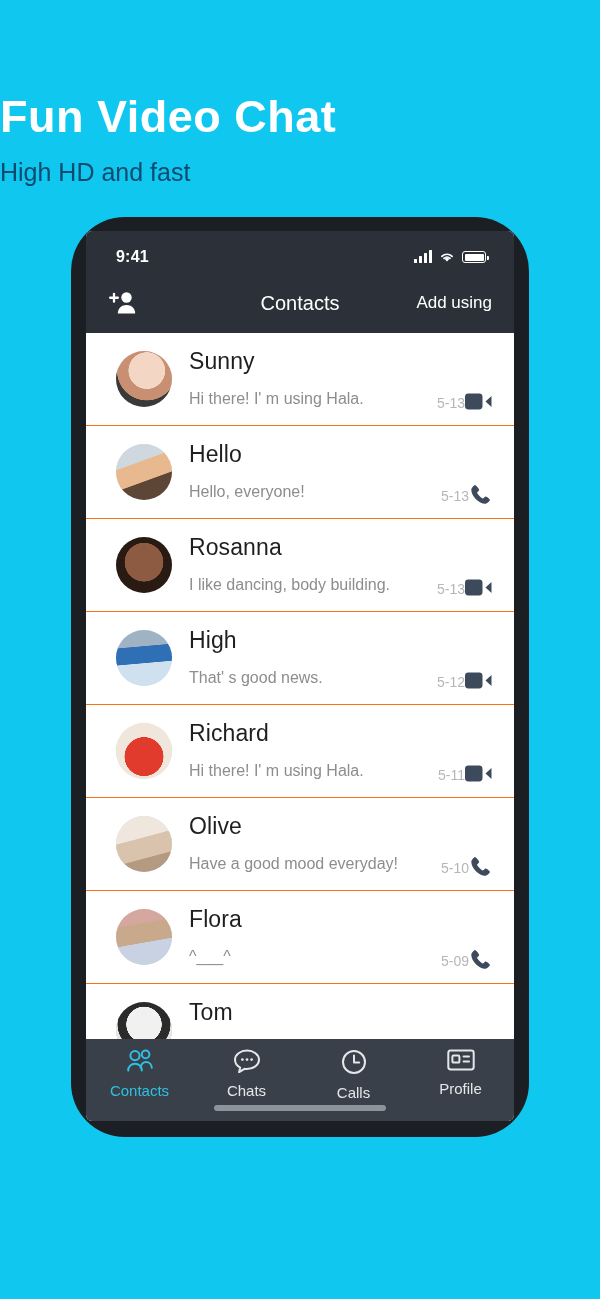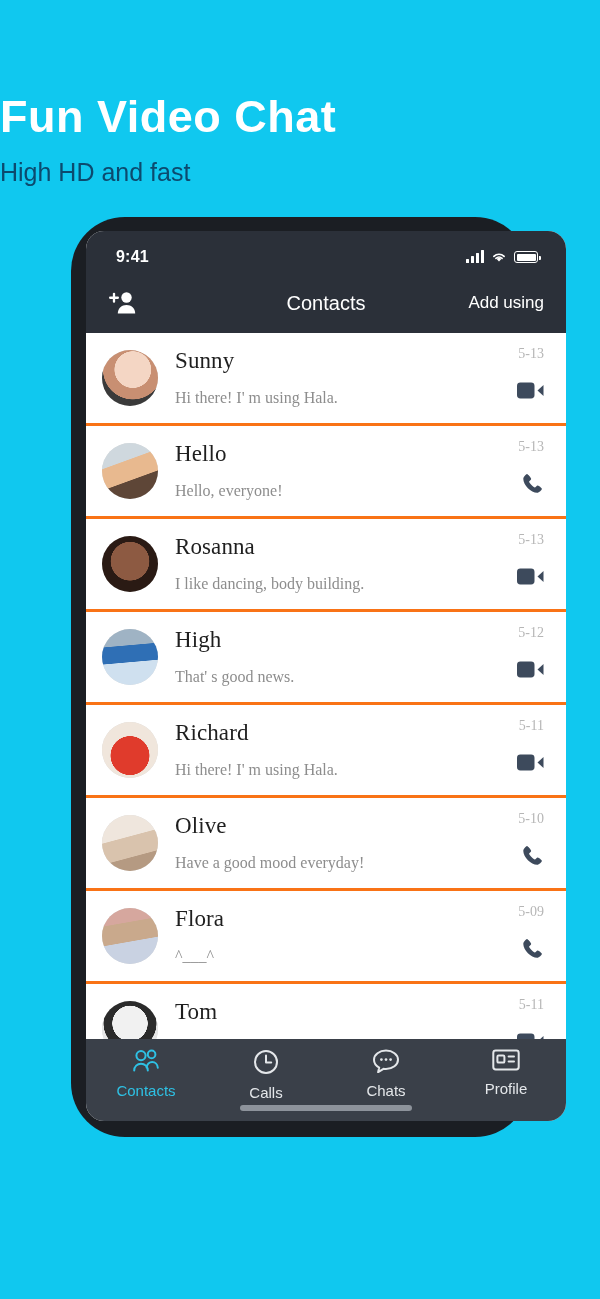--- a/index.html
+++ b/index.html
@@ -40,23 +40,23 @@
     position: absolute;
     left: 71px;
     top: 217px;
     width: 458px;
     height: 920px;
     background: #1b1e23;
     border-radius: 54px;
     padding: 14px 15px 16px 15px;
   }
   .screen {
-    width: 480px;
+    width: 428px;
     height: 890px;
-    border-radius: 18px;
+    border-radius: 6px;
     overflow: hidden;
     background: #ffffff;
     display: flex;
     flex-direction: column;
     position: relative;
   }
 
   
   .statusbar {
     height: 46px;
@@ -131,24 +131,23 @@
   
   .list {
     flex: 1;
     background: #ffffff;
     overflow: hidden;
   }
   .row {
     height: 93px;
     display: flex;
     align-items: center;
-    padding: 0 22px 0 16px;
-    border-bottom: 3px solid #f97316;
-    position: relative;
-    font-family: Liberation Serif, serif;
+    padding: 0 22px 0 30px;
+    border-bottom: 1px solid #f97316;
+    position: relative;
   }
   .avatar {
     width: 56px; height: 56px;
     border-radius: 50%;
     flex: none;
     overflow: hidden;
     position: relative;
     background: #d8d8d8;
   }
   .avatar .ph { position: absolute; inset: 0; }
@@ -166,23 +165,23 @@
   .row-msg {
     font-size: 16px;
     color: #8d8d8d;
     line-height: 24px;
     margin-top: 11px;
     white-space: nowrap;
     overflow: hidden;
   }
   .row-right {
     display: flex;
-    flex-direction: column;
+    flex-direction: row;
     align-items: flex-end;
-    justify-content: flex-start;
+    justify-content: center;
     height: 66px;
     flex: none;
   }
   .row-date {
     font-size: 14px;
     color: #b6b6b6;
     line-height: 18px;
   }
   .row-action {
     margin-top: 16px;
@@ -418,34 +417,34 @@
         <div class="tab active">
           <span><svg width="30" height="24" viewBox="0 0 30 24">
       <circle cx="10" cy="6.6" r="4.6" stroke="#2ec1e4" stroke-width="2" fill="none"></circle>
       <path d="M3.2 21.5 c0-4 3-6.8 6.8-6.8 s6.8 2.8 6.8 6.8" stroke="#2ec1e4" stroke-width="2" fill="none" stroke-linecap="round"></path>
       <circle cx="20.6" cy="5.4" r="3.8" stroke="#2ec1e4" stroke-width="2" fill="none"></circle>
       <path d="M15.6 18.6 c0.4-3.4 2.8-5.6 5.6-5.6 3 0 5.4 2.3 5.6 5.8" stroke="#2ec1e4" stroke-width="2" fill="none" stroke-linecap="round"></path>
     </svg></span>
      <span class="tab-label">Contacts</span>
         </div>
         <div class="tab">
-          <span><svg width="26" height="26" viewBox="0 0 26 26">
-      <circle cx="13" cy="13" r="11" stroke="#e4e7ea" stroke-width="2" fill="none"></circle>
-      <path d="M13 6.4 V13.4 H18.2" stroke="#e4e7ea" stroke-width="2" fill="none" stroke-linecap="round" stroke-linejoin="round"></path>
-    </svg></span>
-     <span class="tab-label">Calls</span>
-        </div>
-        <div class="tab">
           <span><svg width="28" height="24" viewBox="0 0 28 24">
       <path d="M14 1.6 c6.6 0 12 4.1 12 9.2 s-5.4 9.2-12 9.2 c-0.9 0-1.7-0.1-2.5-0.2 l-5.4 3.4 1.1-4.6 C4 16.9 2 14.2 2 10.8 2 5.7 7.4 1.6 14 1.6 Z" stroke="#e4e7ea" stroke-width="2" fill="none" stroke-linejoin="round"></path>
       <circle cx="9.4" cy="10.6" r="1.35" fill="#e4e7ea"></circle>
       <circle cx="14" cy="10.6" r="1.35" fill="#e4e7ea"></circle>
       <circle cx="18.6" cy="10.6" r="1.35" fill="#e4e7ea"></circle>
     </svg></span>
      <span class="tab-label">Chats</span>
+        </div>
+        <div class="tab">
+          <span><svg width="26" height="26" viewBox="0 0 26 26">
+      <circle cx="13" cy="13" r="11" stroke="#e4e7ea" stroke-width="2" fill="none"></circle>
+      <path d="M13 6.4 V13.4 H18.2" stroke="#e4e7ea" stroke-width="2" fill="none" stroke-linecap="round" stroke-linejoin="round"></path>
+    </svg></span>
+     <span class="tab-label">Calls</span>
         </div>
         <div class="tab">
           <span><svg width="28" height="22" viewBox="0 0 28 22">
       <rect x="1.3" y="1.6" width="25.4" height="18.8" rx="2.4" stroke="#e4e7ea" stroke-width="2" fill="none"></rect>
       <rect x="5.4" y="6.6" width="7" height="7" rx="1.2" stroke="#e4e7ea" stroke-width="2" fill="none"></rect>
       <rect x="15.6" y="6.6" width="7.4" height="2" rx="1" fill="#e4e7ea"></rect>
       <rect x="15.6" y="11.6" width="7.4" height="2" rx="1" fill="#e4e7ea"></rect>
     </svg></span>
      <span class="tab-label">Profile</span>
         </div>

